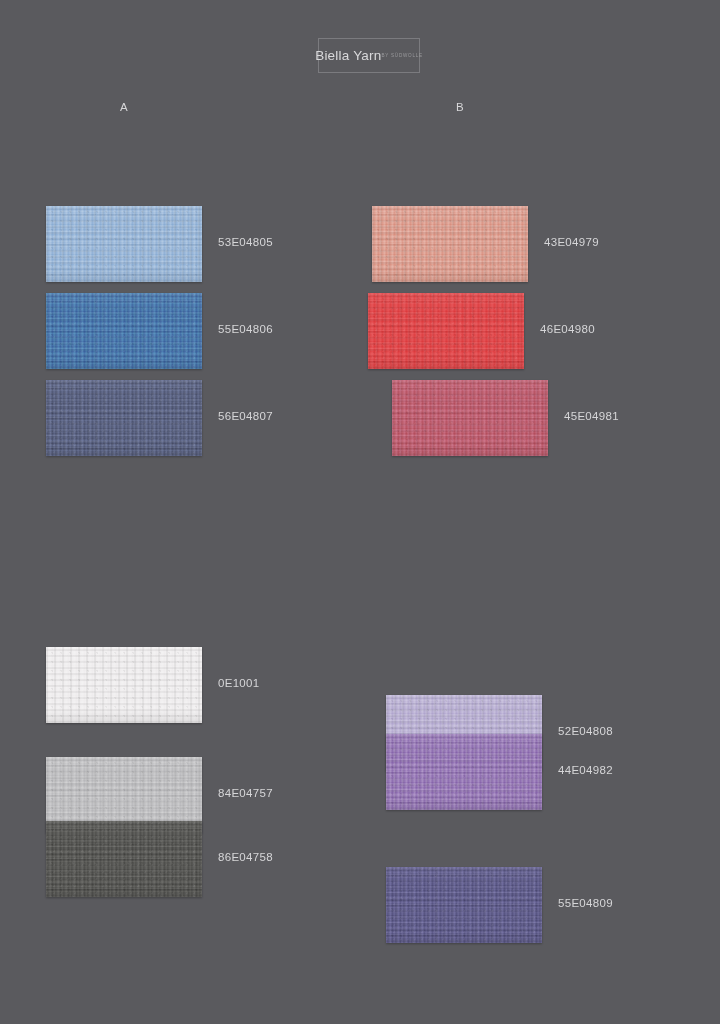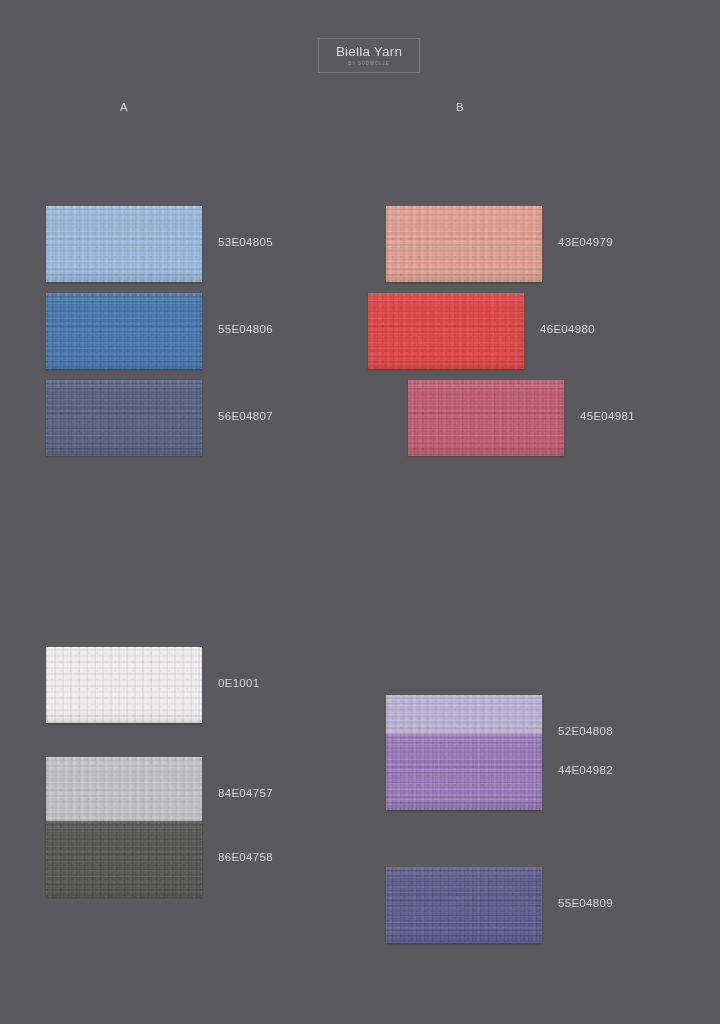--- a/index.html
+++ b/index.html
@@ -24,21 +24,21 @@
 
   
   .brand-box {
     position: absolute;
     left: 318px;
     top: 38px;
     width: 84px;
     height: 33px;
     border: 1px solid #7b7b7f;
     display: flex;
-    flex-direction: column;
+    flex-direction: row;
     align-items: center;
     justify-content: center;
     padding: 0 8px;
   }
   .brand-name {
     color: #d9d9db;
     font-size: 13.5px;
     letter-spacing: 0.2px;
     line-height: 15px;
     white-space: nowrap;
@@ -187,39 +187,39 @@
       </div>
       <div class="swatch-cell" style="left: 46px; top: 380px;">
         <div class="swatch" title="56E04807" style="background-color: rgb(92, 100, 132);">
           <div class="weave"></div>
           <div class="weave2"></div>
           <div class="grain"></div>
           <div class="vignette"></div>
         </div>
         <div class="swatch-label">56E04807</div>
       </div>
-      <div class="swatch-cell" style="left: 386px; top: 206px; text-decoration: underline;">
+      <div class="swatch-cell" style="left: 372px; top: 206px; text-decoration: underline;">
         <div class="swatch" title="43E04979" style="background-color: rgb(223, 161, 147);">
           <div class="weave"></div>
           <div class="weave2"></div>
           <div class="grain"></div>
           <div class="vignette"></div>
         </div>
         <div class="swatch-label">43E04979</div>
       </div>
       <div class="swatch-cell" style="left: 368px; top: 293px;">
         <div class="swatch" title="46E04980" style="background-color: rgb(226, 73, 76);">
           <div class="weave"></div>
           <div class="weave2"></div>
           <div class="grain"></div>
           <div class="vignette"></div>
         </div>
         <div class="swatch-label">46E04980</div>
       </div>
-      <div class="swatch-cell" style="left: 408px; top: 380px; padding-left: 29px;">
+      <div class="swatch-cell" style="left: 392px; top: 380px; padding-left: 29px;">
         <div class="swatch" title="45E04981" style="background-color: rgb(192, 96, 114);">
           <div class="weave"></div>
           <div class="weave2"></div>
           <div class="grain"></div>
           <div class="vignette"></div>
         </div>
         <div class="swatch-label">45E04981</div>
       </div>
       <div class="swatch-cell" style="left: 46px; top: 647px;">
         <div class="swatch" title="0E1001" style="background-color: rgb(241, 239, 240);">

